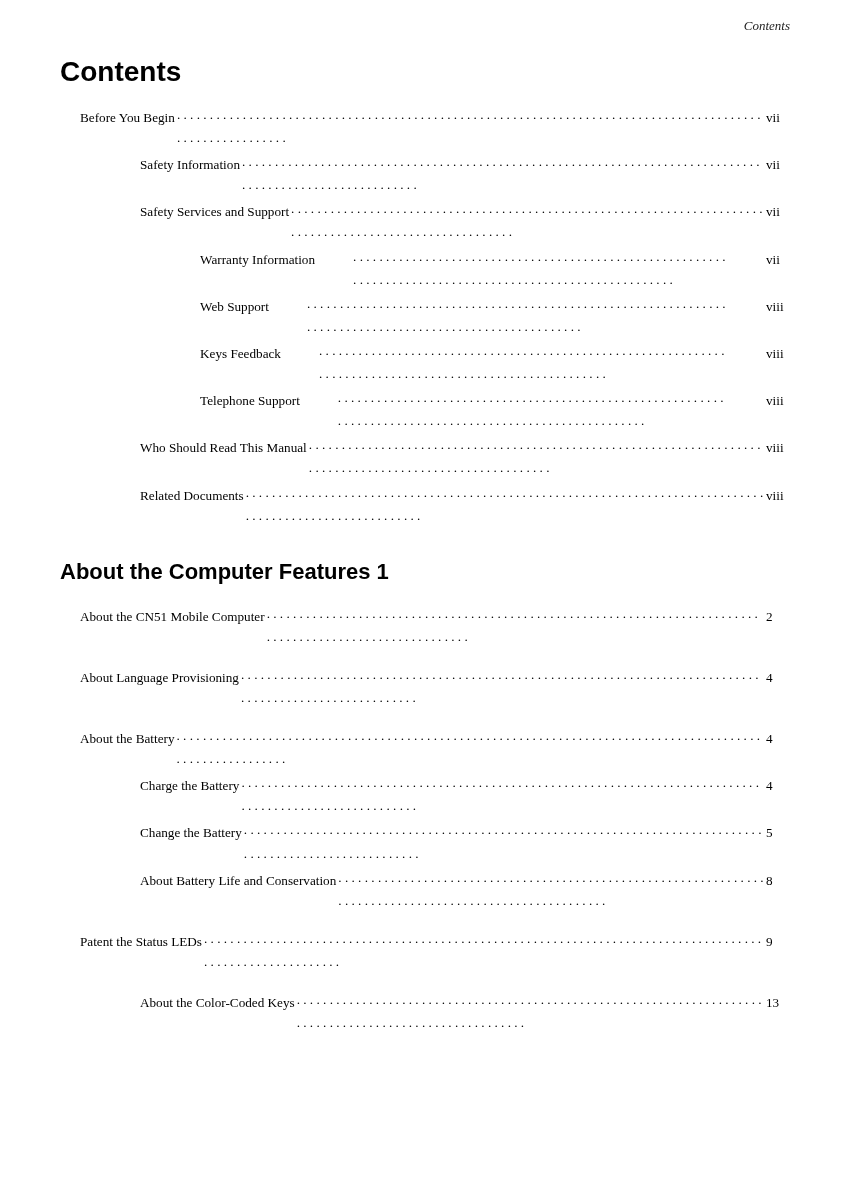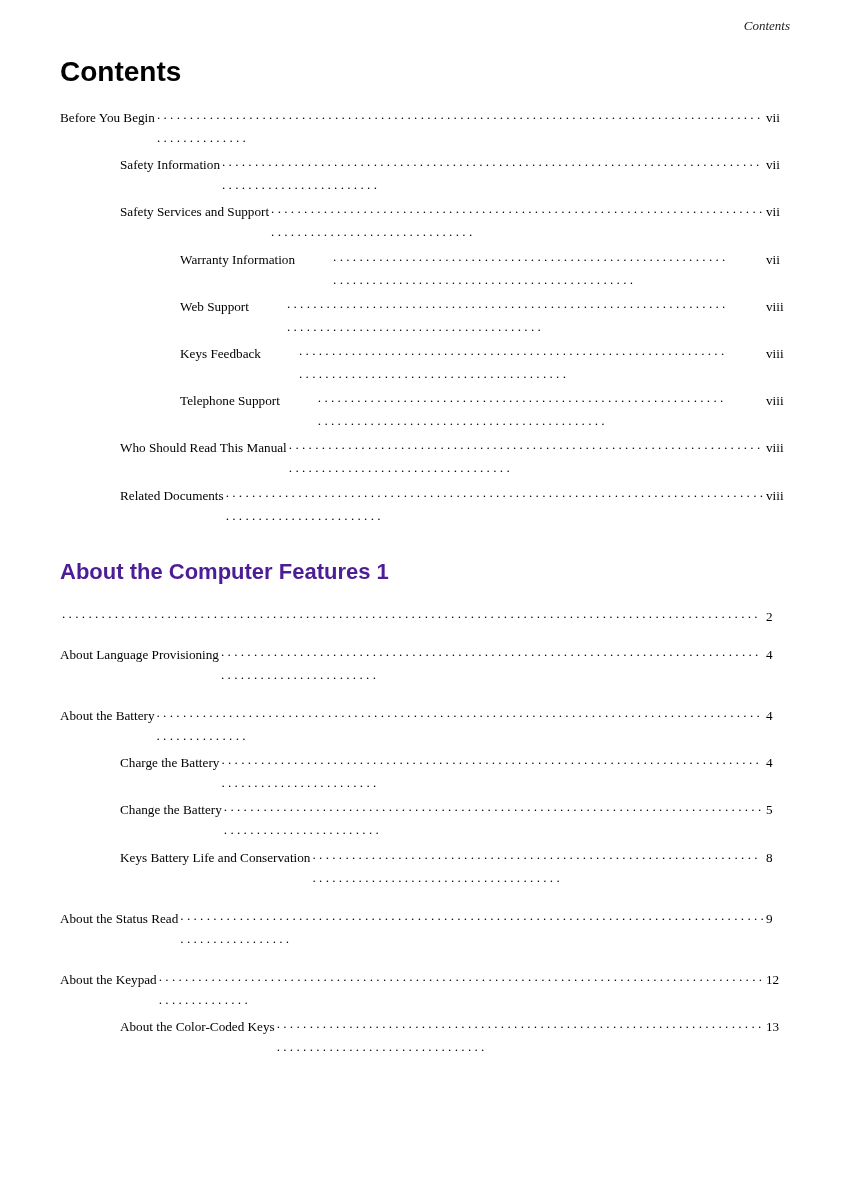--- a/index.html
+++ b/index.html
@@ -39,20 +39,21 @@
     .toc-entry {
       display: flex;
       align-items: baseline;
       line-height: 1.75;
       font-size: 13.2px;
     }
 
     .toc-entry .entry-text {
       white-space: nowrap;
       flex-shrink: 0;
+      margin-left: 20px;
     }
 
     .toc-entry .dots {
       flex: 1;
       border-bottom: 1px dotted transparent;
       overflow: hidden;
       margin: 0 2px;
       position: relative;
       bottom: 3px;
     }
@@ -70,21 +71,21 @@
     }
 
     .indent-1 { padding-left: 60px; }
     .indent-2 { padding-left: 120px; gap: 36px; }
 
     .chapter-heading {
       font-size: 22px;
       font-weight: bold;
       margin-top: 28px;
       margin-bottom: 20px;
-      color: #4c1d95;
+      color: #000000;
       font-family: Arial, sans-serif;
     }
 
     .toc-group {
       margin-bottom: 2px;
     }
     .spacer-lg { height: 14px; }
   </style>
 </head>
 <body>
@@ -154,20 +155,21 @@
     </div>
 
 
   </div>
 
   <div class="chapter-heading">About the Computer Features 1</div>
 
   <div class="toc-group">
 
     <div class="toc-entry">
+      <span class="entry-text">About the CN51 Mobile Computer</span>
       <span class="dots"></span>
       <span class="page-num">2</span>
     </div>
 
     <div class="spacer-lg"></div>
 
     <div class="toc-entry">
       <span class="entry-text">About Language Provisioning</span>
       <span class="dots"></span>
       <span class="page-num">4</span>
@@ -188,40 +190,35 @@
     </div>
 
     <div class="toc-entry indent-1">
       <span class="entry-text">Change the Battery</span>
       <span class="dots"></span>
       <span class="page-num">5</span>
     </div>
 
 
     <div class="toc-entry indent-1">
-      <span class="entry-text">Keys Battery Life and Conservation</span>
+      <span class="entry-text">About Battery Life and Conservation</span>
       <span class="dots"></span>
       <span class="page-num">8</span>
     </div>
 
     <div class="spacer-lg"></div>
 
     <div class="toc-entry">
-      <span class="entry-text">About the Status Read</span>
+      <span class="entry-text">Patent the Status LEDs</span>
       <span class="dots"></span>
       <span class="page-num">9</span>
     </div>
 
     <div class="spacer-lg"></div>
 
-    <div class="toc-entry">
-      <span class="entry-text">About the Keypad</span>
-      <span class="dots"></span>
-      <span class="page-num">12</span>
-    </div>
 
 
     <div class="toc-entry indent-1">
       <span class="entry-text">About the Color-Coded Keys</span>
       <span class="dots"></span>
       <span class="page-num">13</span>
     </div>
 
   </div>
 

